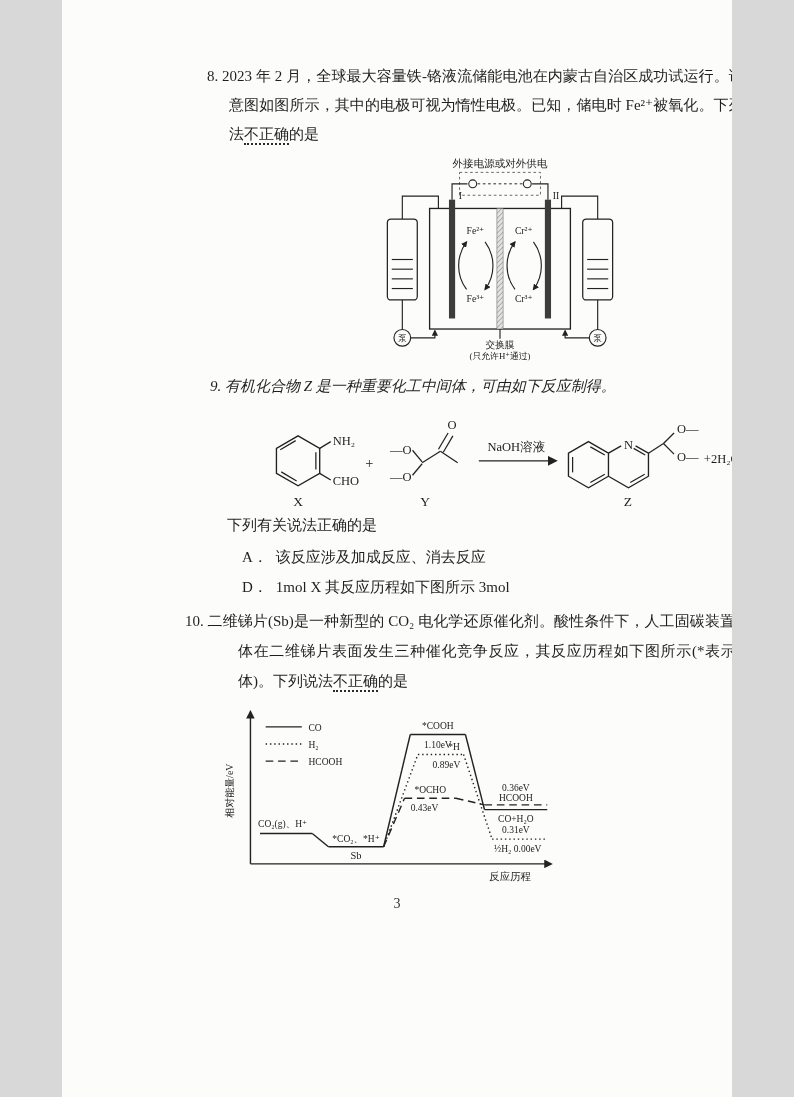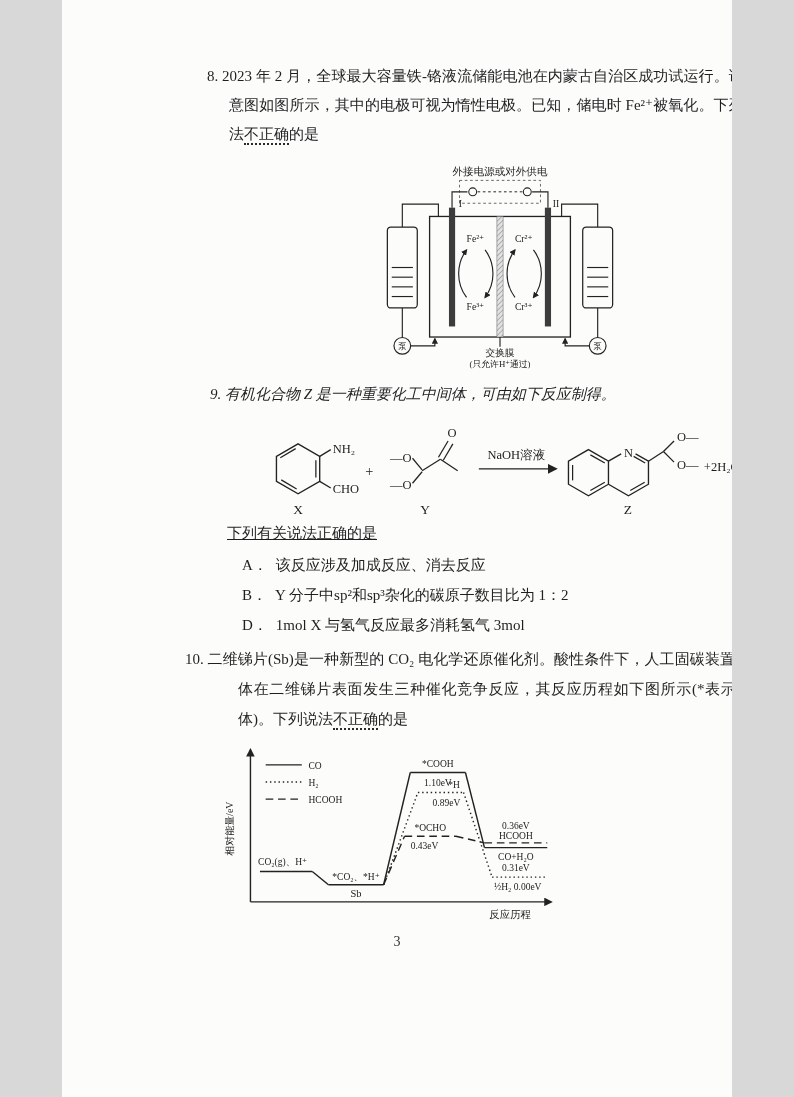--- a/index.html
+++ b/index.html
@@ -5,26 +5,26 @@
   html,body{margin:0;padding:0;background:#d8d8d8;}
   .page{
     width:670px;height:1097px;margin:0 auto;background:#fcfcfb;
     font-family:"Liberation Serif","DejaVu Serif",serif;color:#1f1f1f;
     position:relative;overflow:hidden;font-size:15px;
   }
   .stem{line-height:29px;text-align:justify;}
   .stem8{margin:62px 0 4px 145px;width:560px;padding-left:22px;text-indent:-22px;}
   .stem10{margin:4px 0 0 123px;width:576px;padding-left:53px;text-indent:-53px;line-height:30px;}
   .stem9{margin:10px 0 0 148px;line-height:29px;font-style:italic;}
-  .lead9{margin:0 0 0 165px;line-height:29px;text-decoration:underline;}
+  .lead9{margin:0 0 0 165px;line-height:29px;}
   .emph{border-bottom:2.5px dotted #2a2a2a;padding-bottom:1px;}
   .opts{list-style:none;margin:2px 0 0 180px;padding:0;}
   .opts li{line-height:30px;}
   .opt-label{margin-right:8px;}
-  .fig-battery{margin:16px 0 0 306px;line-height:0;}
+  .fig-battery{margin:8px 0 0 306px;line-height:0;}
   .fig-scheme{margin:2px 0 0 188px;line-height:0;}
   .fig-energy{margin:4px 0 0 158px;line-height:0;}
   .pageno{text-align:center;margin-top:10px;font-size:14px;color:#333;}
   svg text{font-family:"Liberation Serif","DejaVu Serif",serif;fill:#1c1c1c;}
   .ln{stroke:#222;stroke-width:1.3;fill:none;}
   .thick{stroke:#222;stroke-width:1.5;fill:none;}
 </style>
 </head>
 <body>
 
@@ -176,22 +176,21 @@
           <text x="472" y="62" font-size="13">+2H₂O</text>
           <text x="393" y="107" text-anchor="middle" font-size="14">Z</text>
         </g>
       </svg>
     </div>
 
     <p class="stem lead9">下列有关说法正确的是</p>
 
     <ul class="opts">
       <li><span class="opt-label">A．</span><span>该反应涉及加成反应、消去反应</span></li>
-      <li><span class="opt-label">B．</span><span>Y 分子中sp²和sp³杂化的碳原子数目比为 1：2</span></li>
-      <li><span class="opt-label">D．</span><span>1mol X 与氢气反应最多消耗氢气 3mol</span></li>
+      <li><span class="opt-label">D．</span><span>1mol X 其反应历程如下图所示 3mol</span></li>
     </ul>
   </section>
 
   <section>
     <p class="stem stem10"><span>10. 二维锑片(Sb)是一种新型的 CO₂ 电化学还原催化剂。酸性条件下，人工固碳装置中的 CO₂ 气体在二维锑片表面发生三种催化竞争反应，其反应历程如下图所示(*表示吸附态中间体)。下列说法</span><span class="emph">不正确</span><span>的是</span></p>
 
     <div class="fig-energy">
       <svg width="352" height="186" viewBox="0 0 370 195">
         <defs>
           <marker id="arr3" viewBox="0 0 10 10" refX="8" refY="5" markerWidth="6" markerHeight="6" orient="auto-start-reverse">

